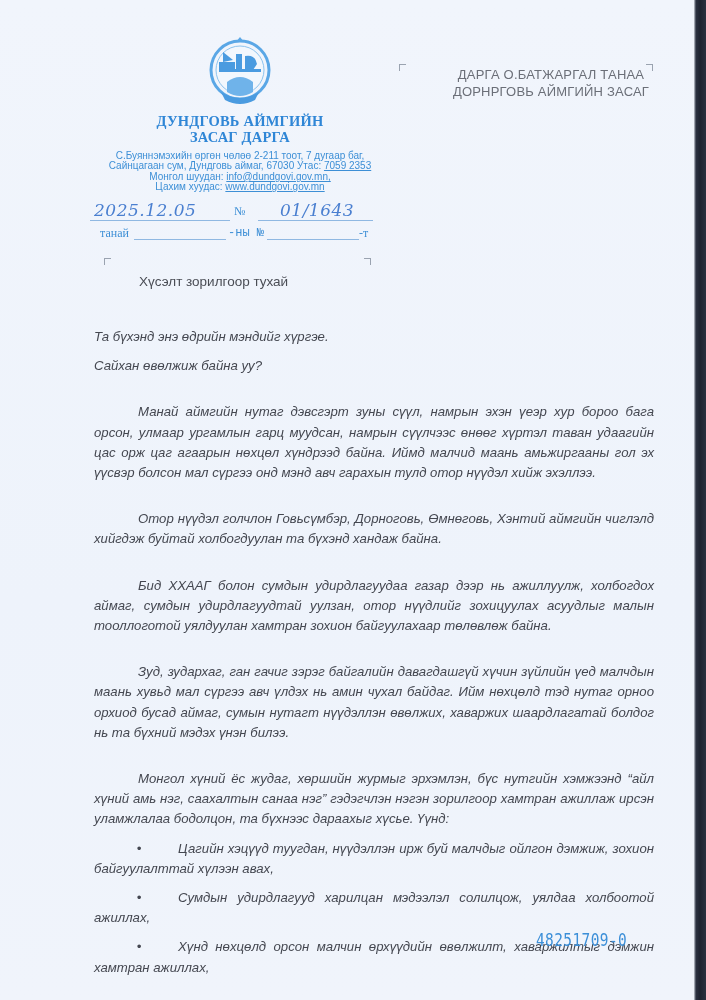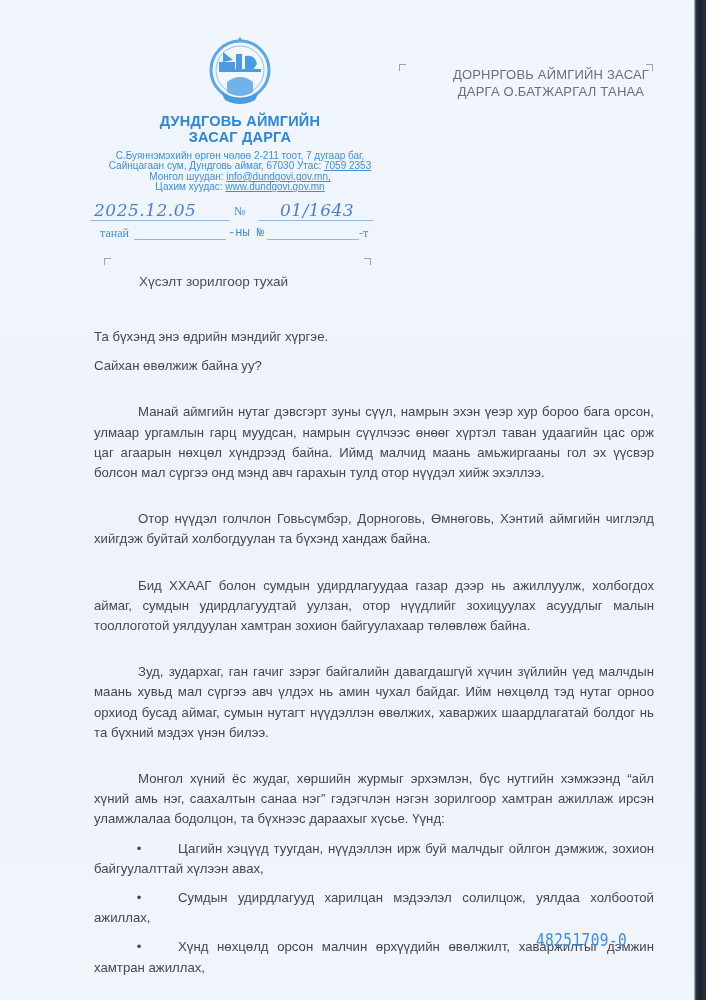--- a/index.html
+++ b/index.html
@@ -15,21 +15,21 @@
     background: linear-gradient(180deg, #f1f5fc 0%, #eef3fb 60%, #f0f4fb 100%);
   }
   .right-edge {
     position: absolute; left: 694px; top: 0; width: 12px; height: 1000px;
     background: linear-gradient(90deg, #c8cdd6 0px, #2b3140 2px, #1e2330 6px, #2b3140 12px);
   }
   
   .emblem { position: absolute; left: 205px; top: 34px; width: 70px; height: 76px; }
   .org-name {
     position: absolute; left: 140px; top: 113px; width: 200px; text-align: center;
-    font-family: Liberation Sans, sans-serif; font-weight: bold; color: #2f86d6;
+    font-family: Liberation Serif, serif; font-weight: bold; color: #2f86d6;
     font-size: 14.5px; line-height: 16px; letter-spacing: 0.2px;
   }
   .org-info {
     position: absolute; left: 100px; top: 151px; width: 280px; text-align: center;
     color: #3d8fd6; font-size: 10px; line-height: 10.4px;
   }
   .org-info .ul { text-decoration: underline; }
   .ref-line {
     position: absolute; left: 90px; top: 200px; width: 285px; height: 24px;
   }
@@ -51,21 +51,21 @@
   .c-tr { border-top-width: 1px; border-right-width: 1px; }
   .addressee {
     position: absolute; left: 446px; top: 66px; width: 210px; text-align: center;
     color: #6b6f78; font-size: 13px; line-height: 17px; letter-spacing: 0.2px;
   }
   .subject { position: absolute; left: 139px; top: 274px; font-size: 13.5px; color: #4a4d55; }
   .body-text {
     position: absolute; left: 94px; top: 327px; width: 560px;
     font-size: 13.2px; line-height: 20.2px; color: #444750;
   }
-  .body-text p { margin: 0; }
+  .body-text p { margin: 0; font-style: italic; }
   .body-text .greet { margin-bottom: 9px; }
   .body-text .para { text-indent: 44px; text-align: justify; margin-bottom: 9px; margin-top: 26px; }
   .body-text .bullet { text-align: justify; margin-bottom: 9px; }
   .body-text .bullet .dot { display: inline-block; width: 10px; margin-left: 40px; margin-right: 34px; text-align: center; }
   .stamp-num {
     position: absolute; left: 536px; top: 930px;
     font-family: "DejaVu Sans Mono", monospace; color: #3c8fd8;
     font-size: 17px; letter-spacing: 0.5px; transform: scaleX(0.85); transform-origin: left;
   }
 </style>
@@ -114,22 +114,22 @@
     <div class="u" style="left:167px; width:92px;"></div>
     <span style="left:259px;">-т</span>
   </div>
 
   <div class="corner c-tl" style="left:104px; top:258px;"></div>
   <div class="corner c-tr" style="left:364px; top:258px;"></div>
   <div class="corner c-tl" style="left:399px; top:64px;"></div>
   <div class="corner c-tr" style="left:646px; top:64px;"></div>
 
   <div class="addressee">
+    <div>ДАРГА О.БАТЖАРГАЛ ТАНАА</div>
     <div>ДОРНРГОВЬ АЙМГИЙН ЗАСАГ</div>
-    <div>ДАРГА О.БАТЖАРГАЛ ТАНАА</div>
   </div>
 
   <div class="subject">Хүсэлт зорилгоор тухай</div>
 
   <div class="body-text">
     <p class="greet">Та бүхэнд энэ өдрийн мэндийг хүргэе.</p>
     <p class="greet">Сайхан өвөлжиж байна уу?</p>
     <p class="para">Манай аймгийн нутаг дэвсгэрт зуны сүүл, намрын эхэн үеэр хур бороо бага орсон, улмаар ургамлын гарц муудсан, намрын сүүлчээс өнөөг хүртэл таван удаагийн цас орж цаг агаарын нөхцөл хүндрээд байна. Иймд малчид маань амьжиргааны гол эх үүсвэр болсон мал сүргээ онд мэнд авч гарахын тулд отор нүүдэл хийж эхэллээ.</p>
     <p class="para">Отор нүүдэл голчлон Говьсүмбэр, Дорноговь, Өмнөговь, Хэнтий аймгийн чиглэлд хийгдэж буйтай холбогдуулан та бүхэнд хандаж байна.</p>
     <p class="para">Бид ХХААГ болон сумдын удирдлагуудаа газар дээр нь ажиллуулж, холбогдох аймаг, сумдын удирдлагуудтай уулзан, отор нүүдлийг зохицуулах асуудлыг малын тооллоготой уялдуулан хамтран зохион байгуулахаар төлөвлөж байна.</p>

